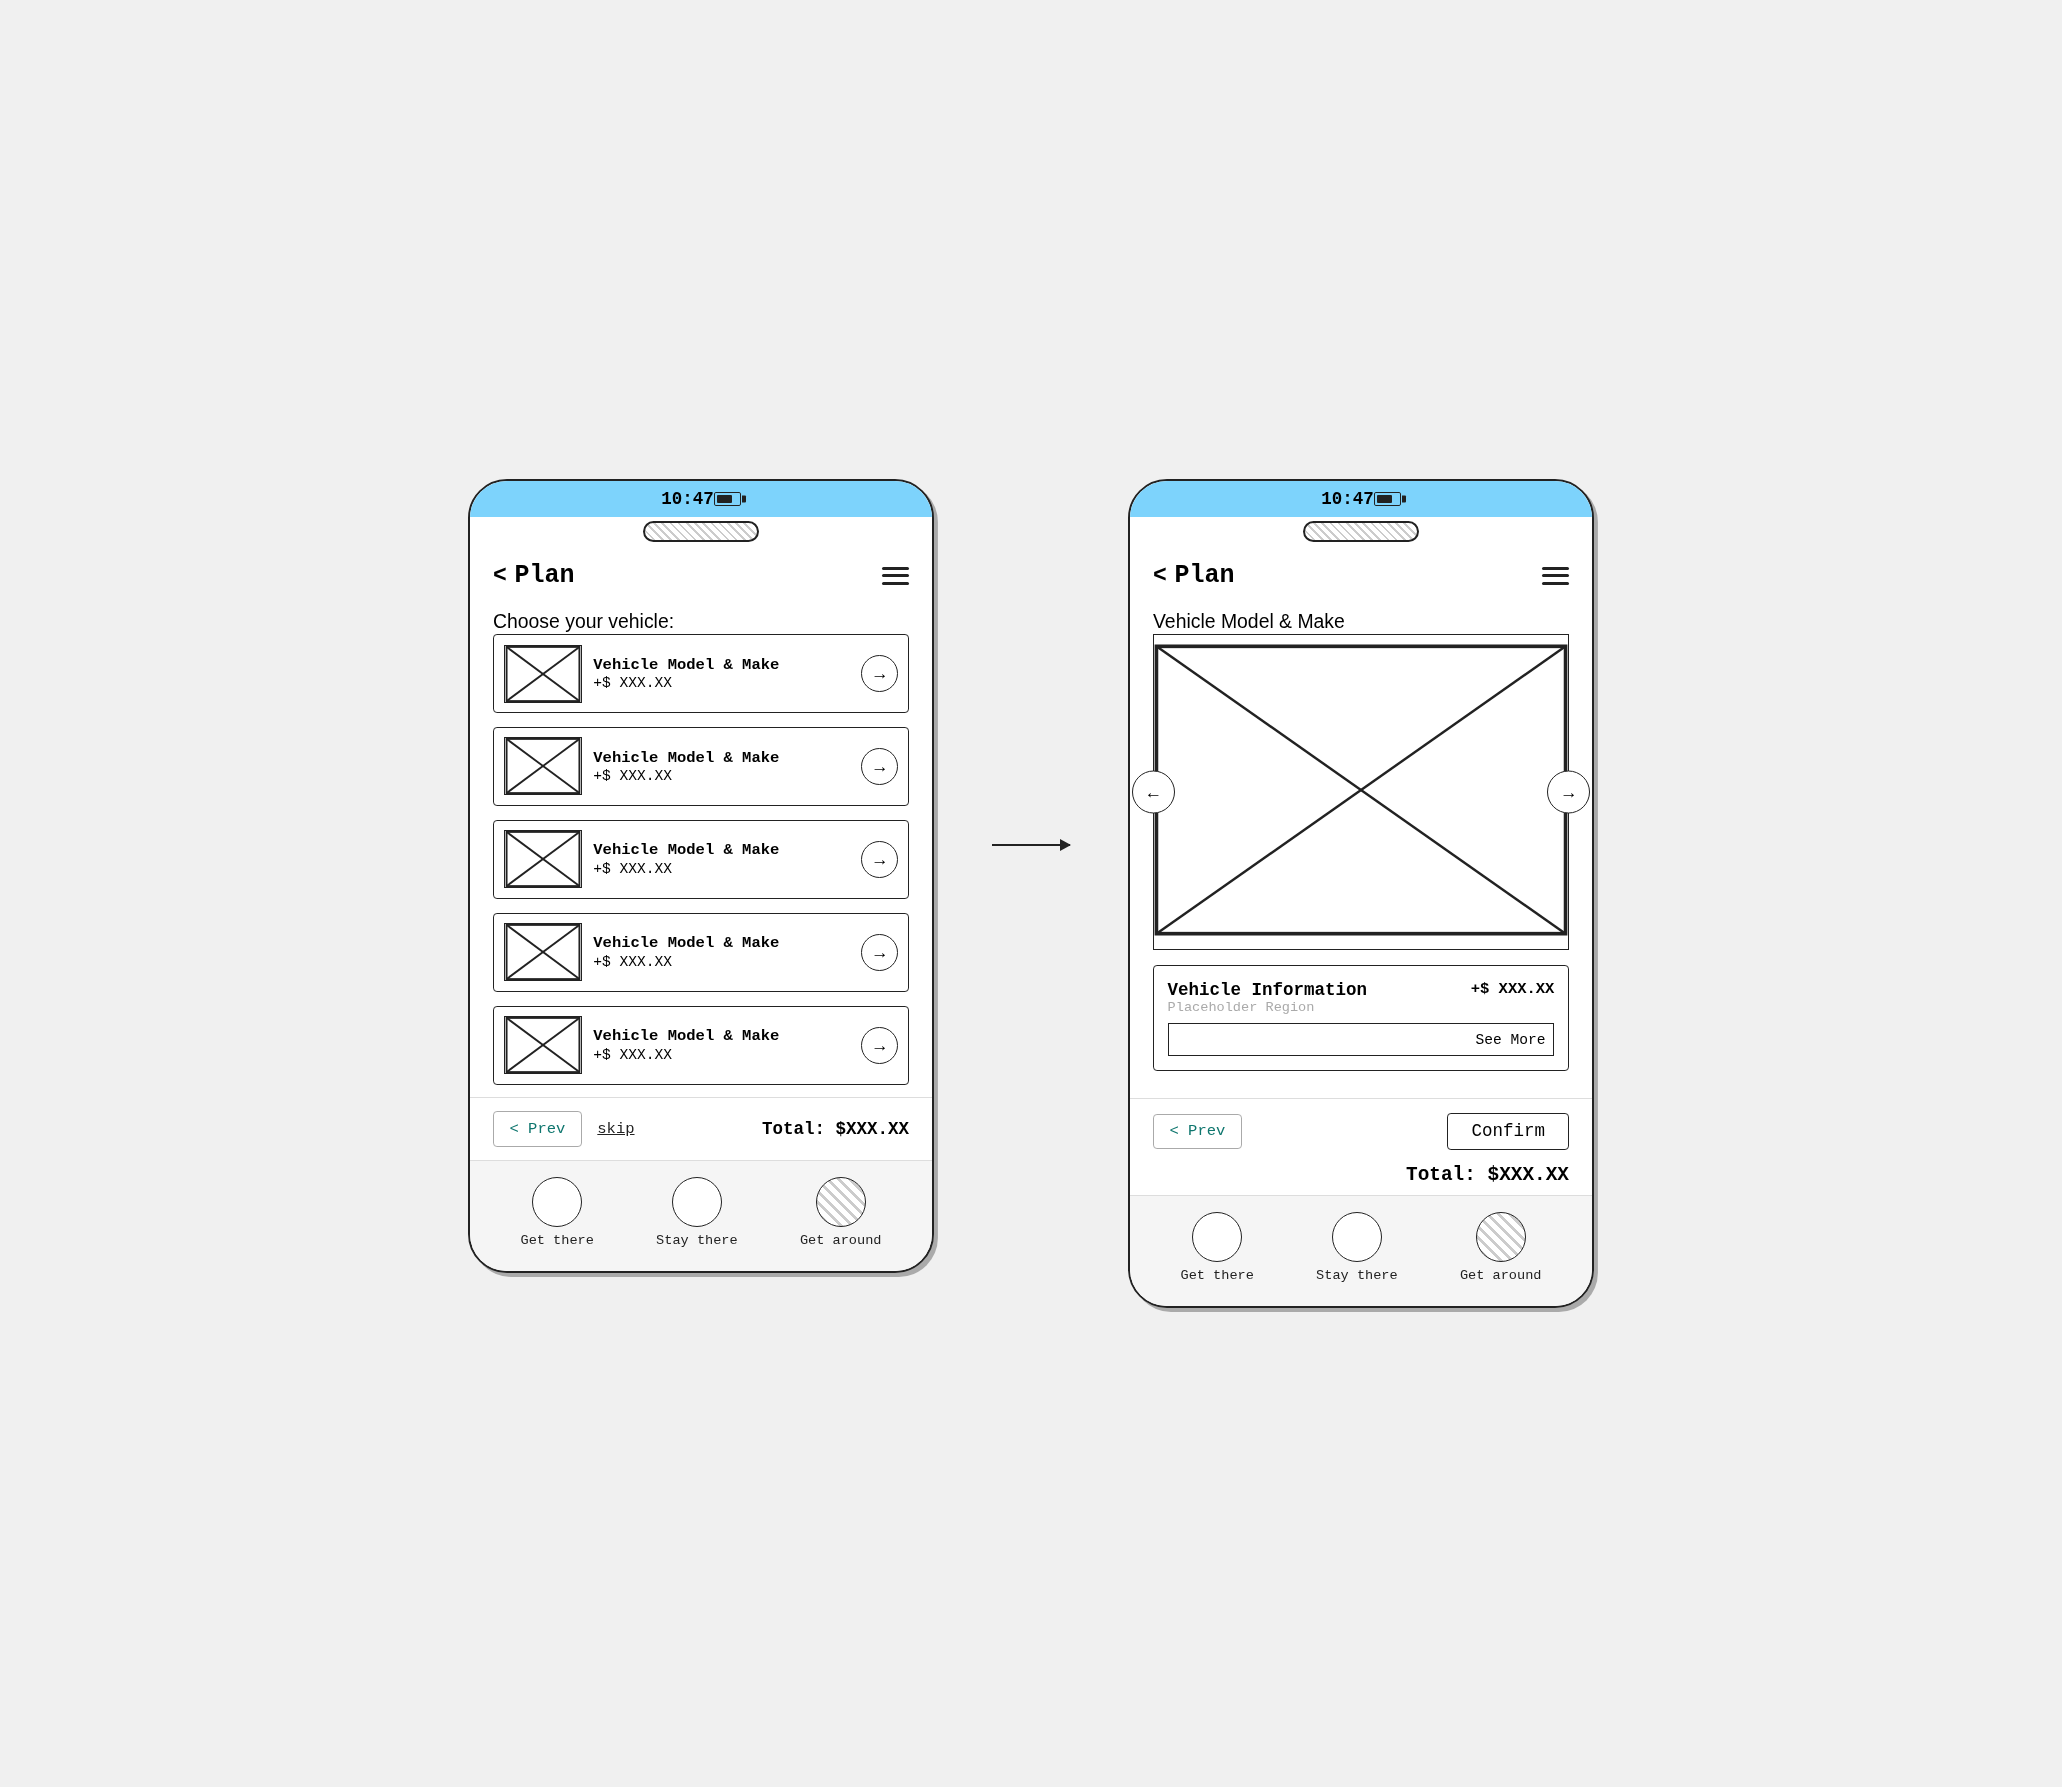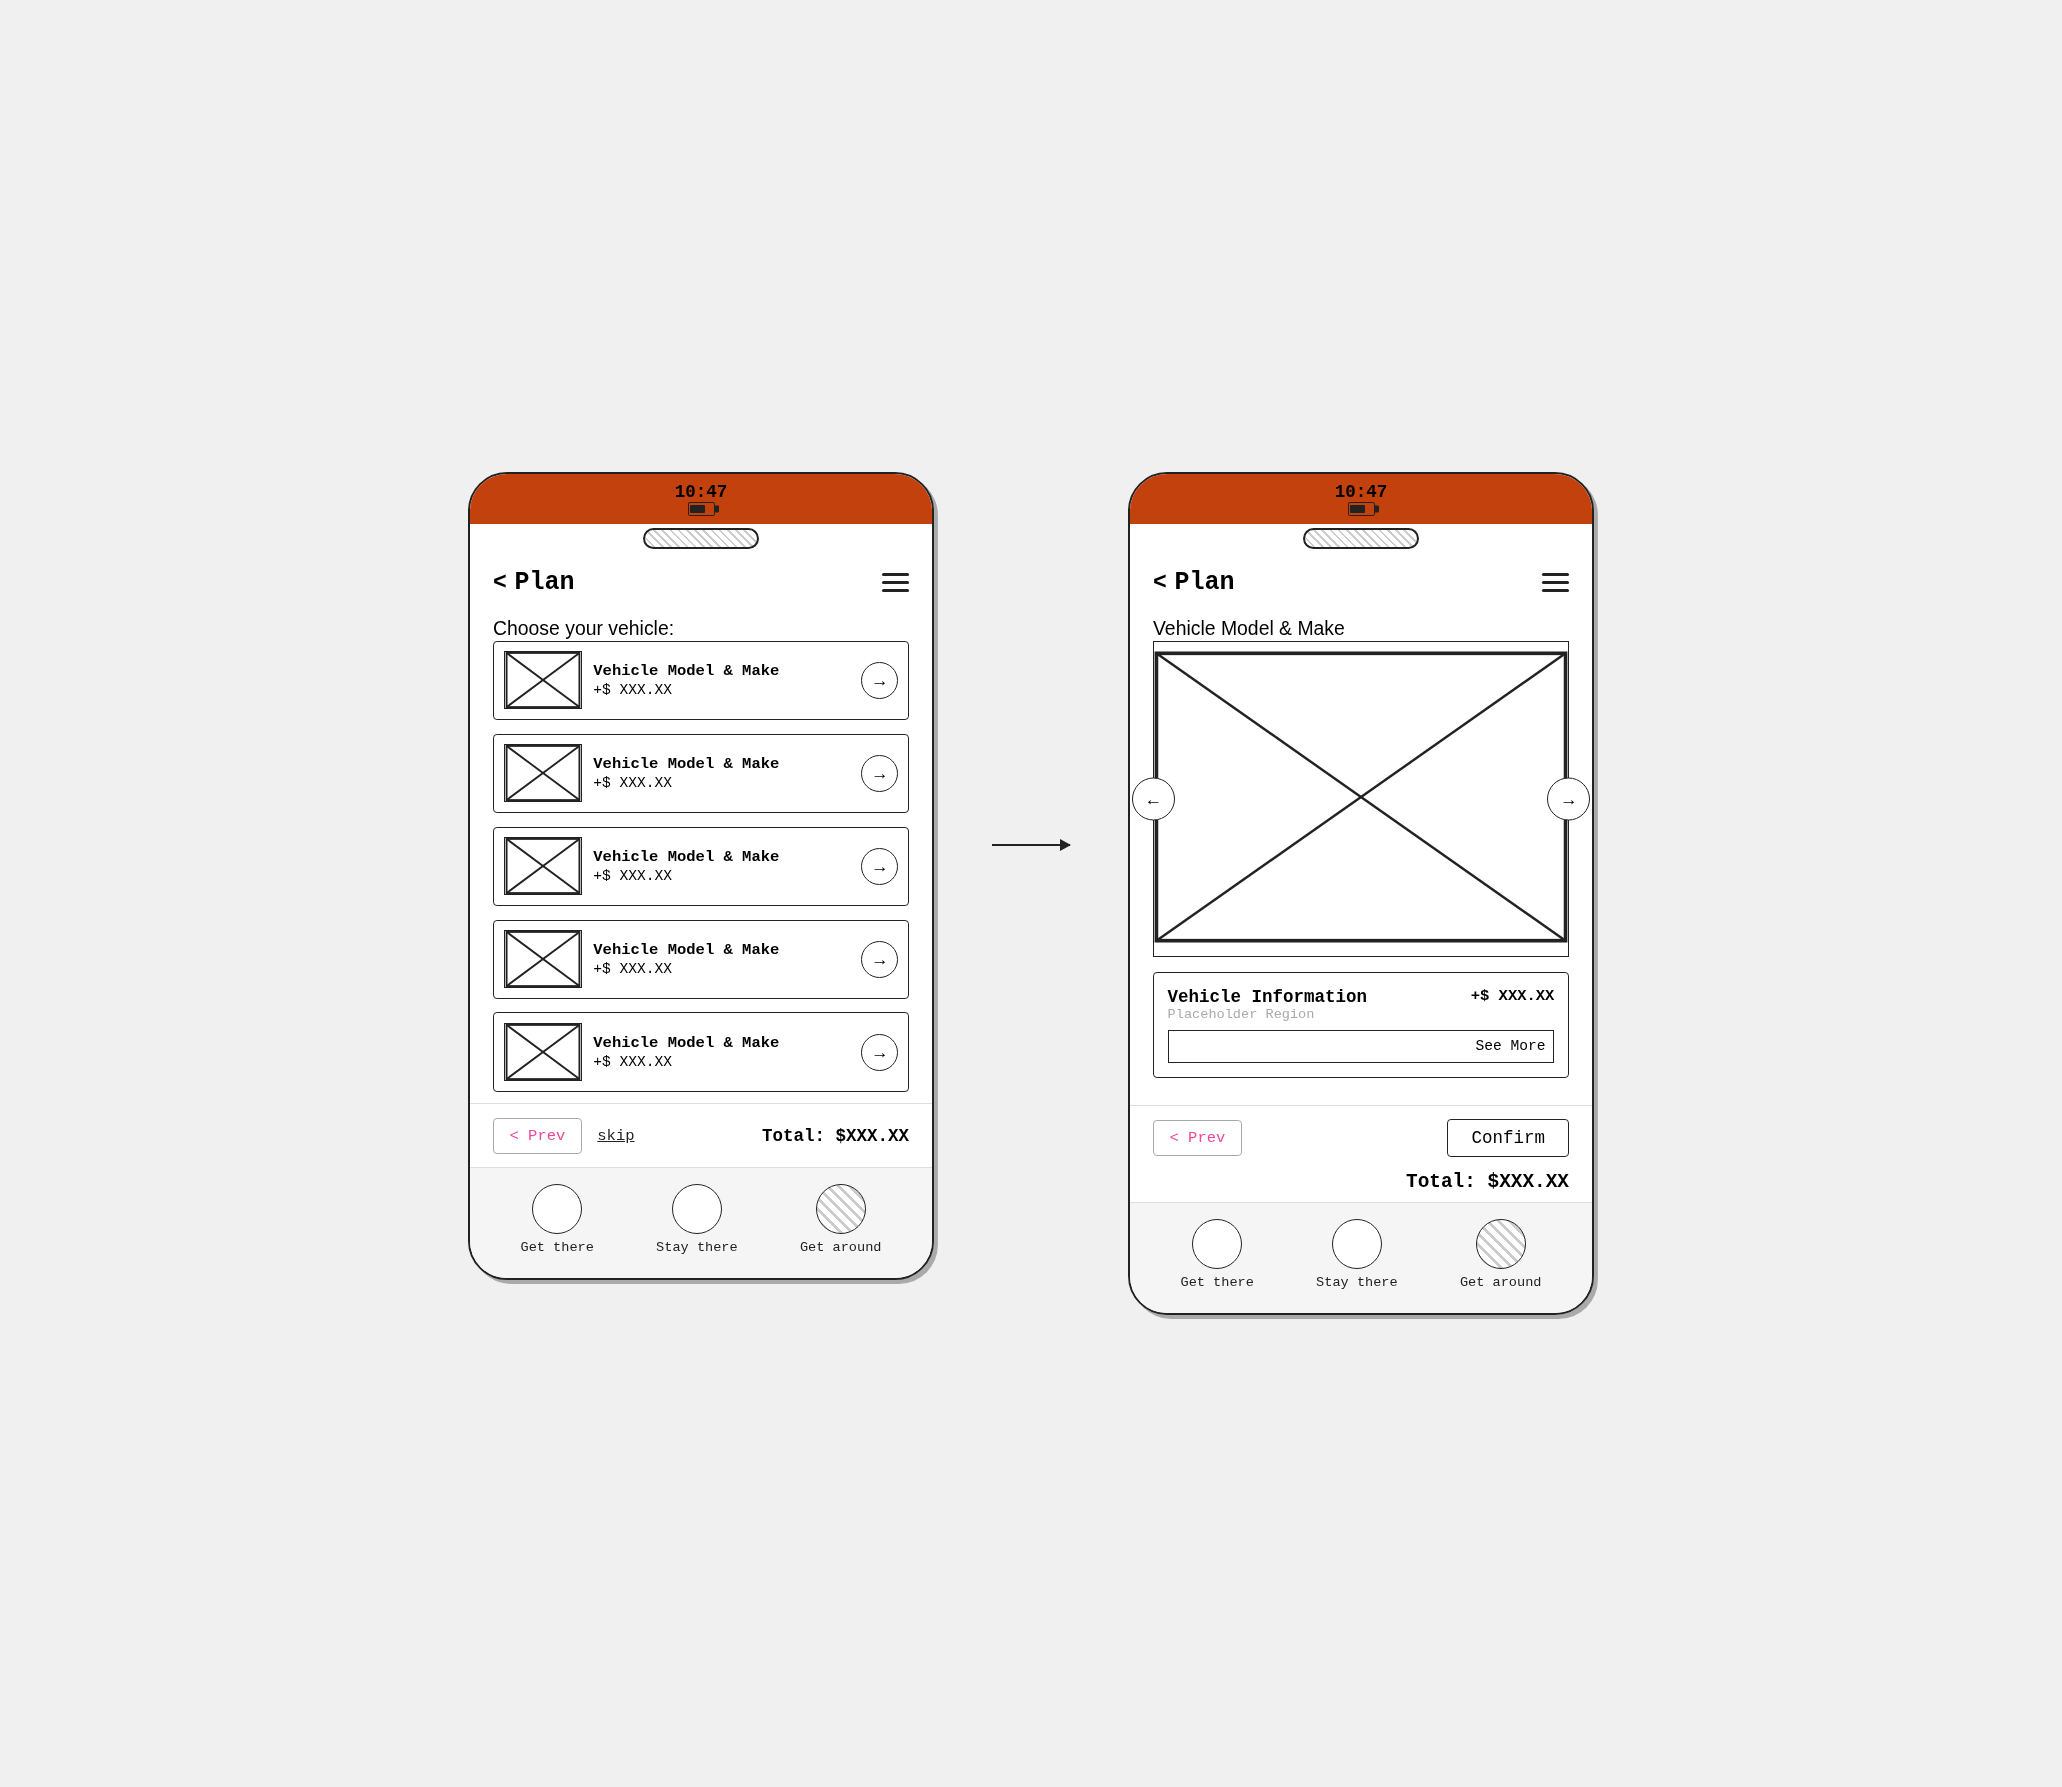--- a/index.html
+++ b/index.html
@@ -26,25 +26,24 @@
       border: 2.9px solid #222;
       border-radius: 39px;
       overflow: hidden;
       position: relative;
       box-shadow: 3.9px 3.9px 0 #aaa;
     }
 
     
     .status-bar {
       display: flex;
-      justify-content: flex-end;
+      justify-content: center;
       align-items: center;
       padding: 7.8px 19.4px;
-      background: #c2410c;
-      flex-direction: column;
+      background: #7dd3fc;
     }
     .status-time {
       font-family: 'Courier New', monospace;
       font-weight: bold;
       font-size: 17.5px;
     }
     .status-battery {
       width: 27px;
       height: 13.6px;
       border: 1.9px solid #222;
@@ -211,21 +210,21 @@
 
     .prev-button {
       display: flex;
       align-items: center;
       gap: 5.8px;
       border: 1.9px solid #aaa;
       padding: 7.8px 15.5px;
       border-radius: 3.9px;
       font-family: 'Courier New', monospace;
       font-size: 15.5px;
-      color: #ec4899;
+      color: #0f766e;
       cursor: pointer;
       background: #fff;
     }
 
     .skip-link {
       font-family: 'Courier New', monospace;
       font-size: 15.5px;
       text-decoration: underline;
       cursor: pointer;
       color: #222;

